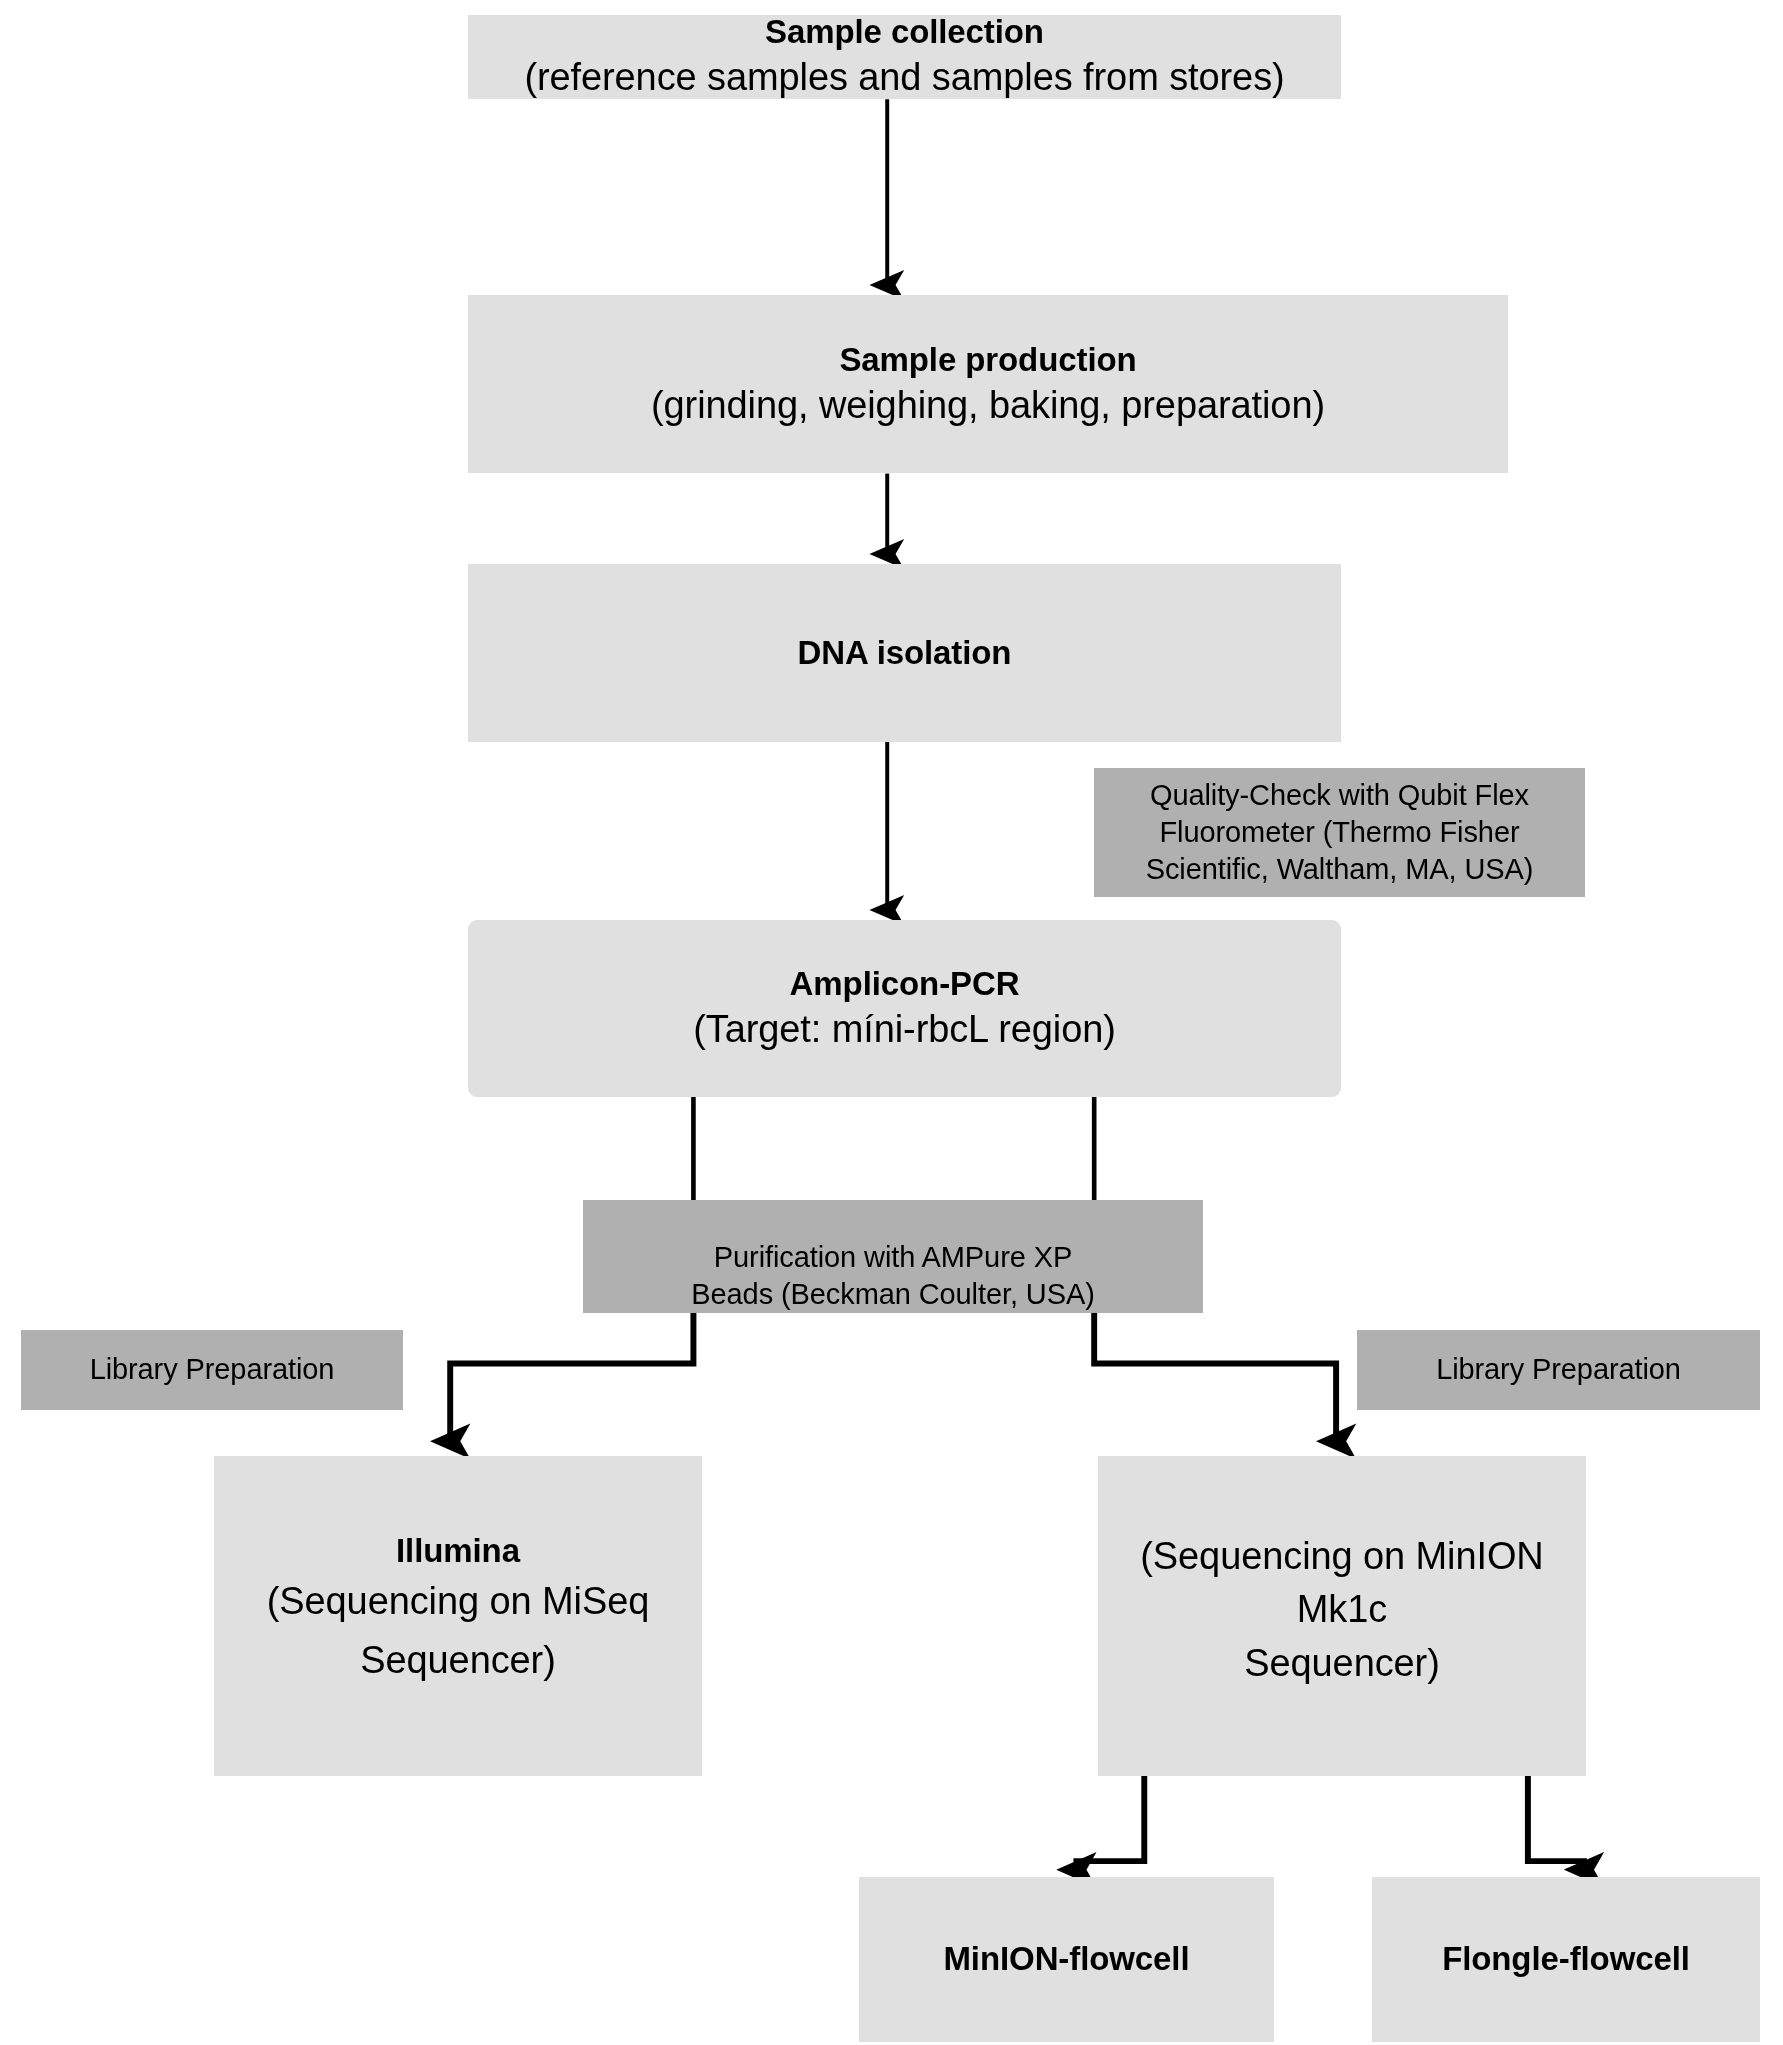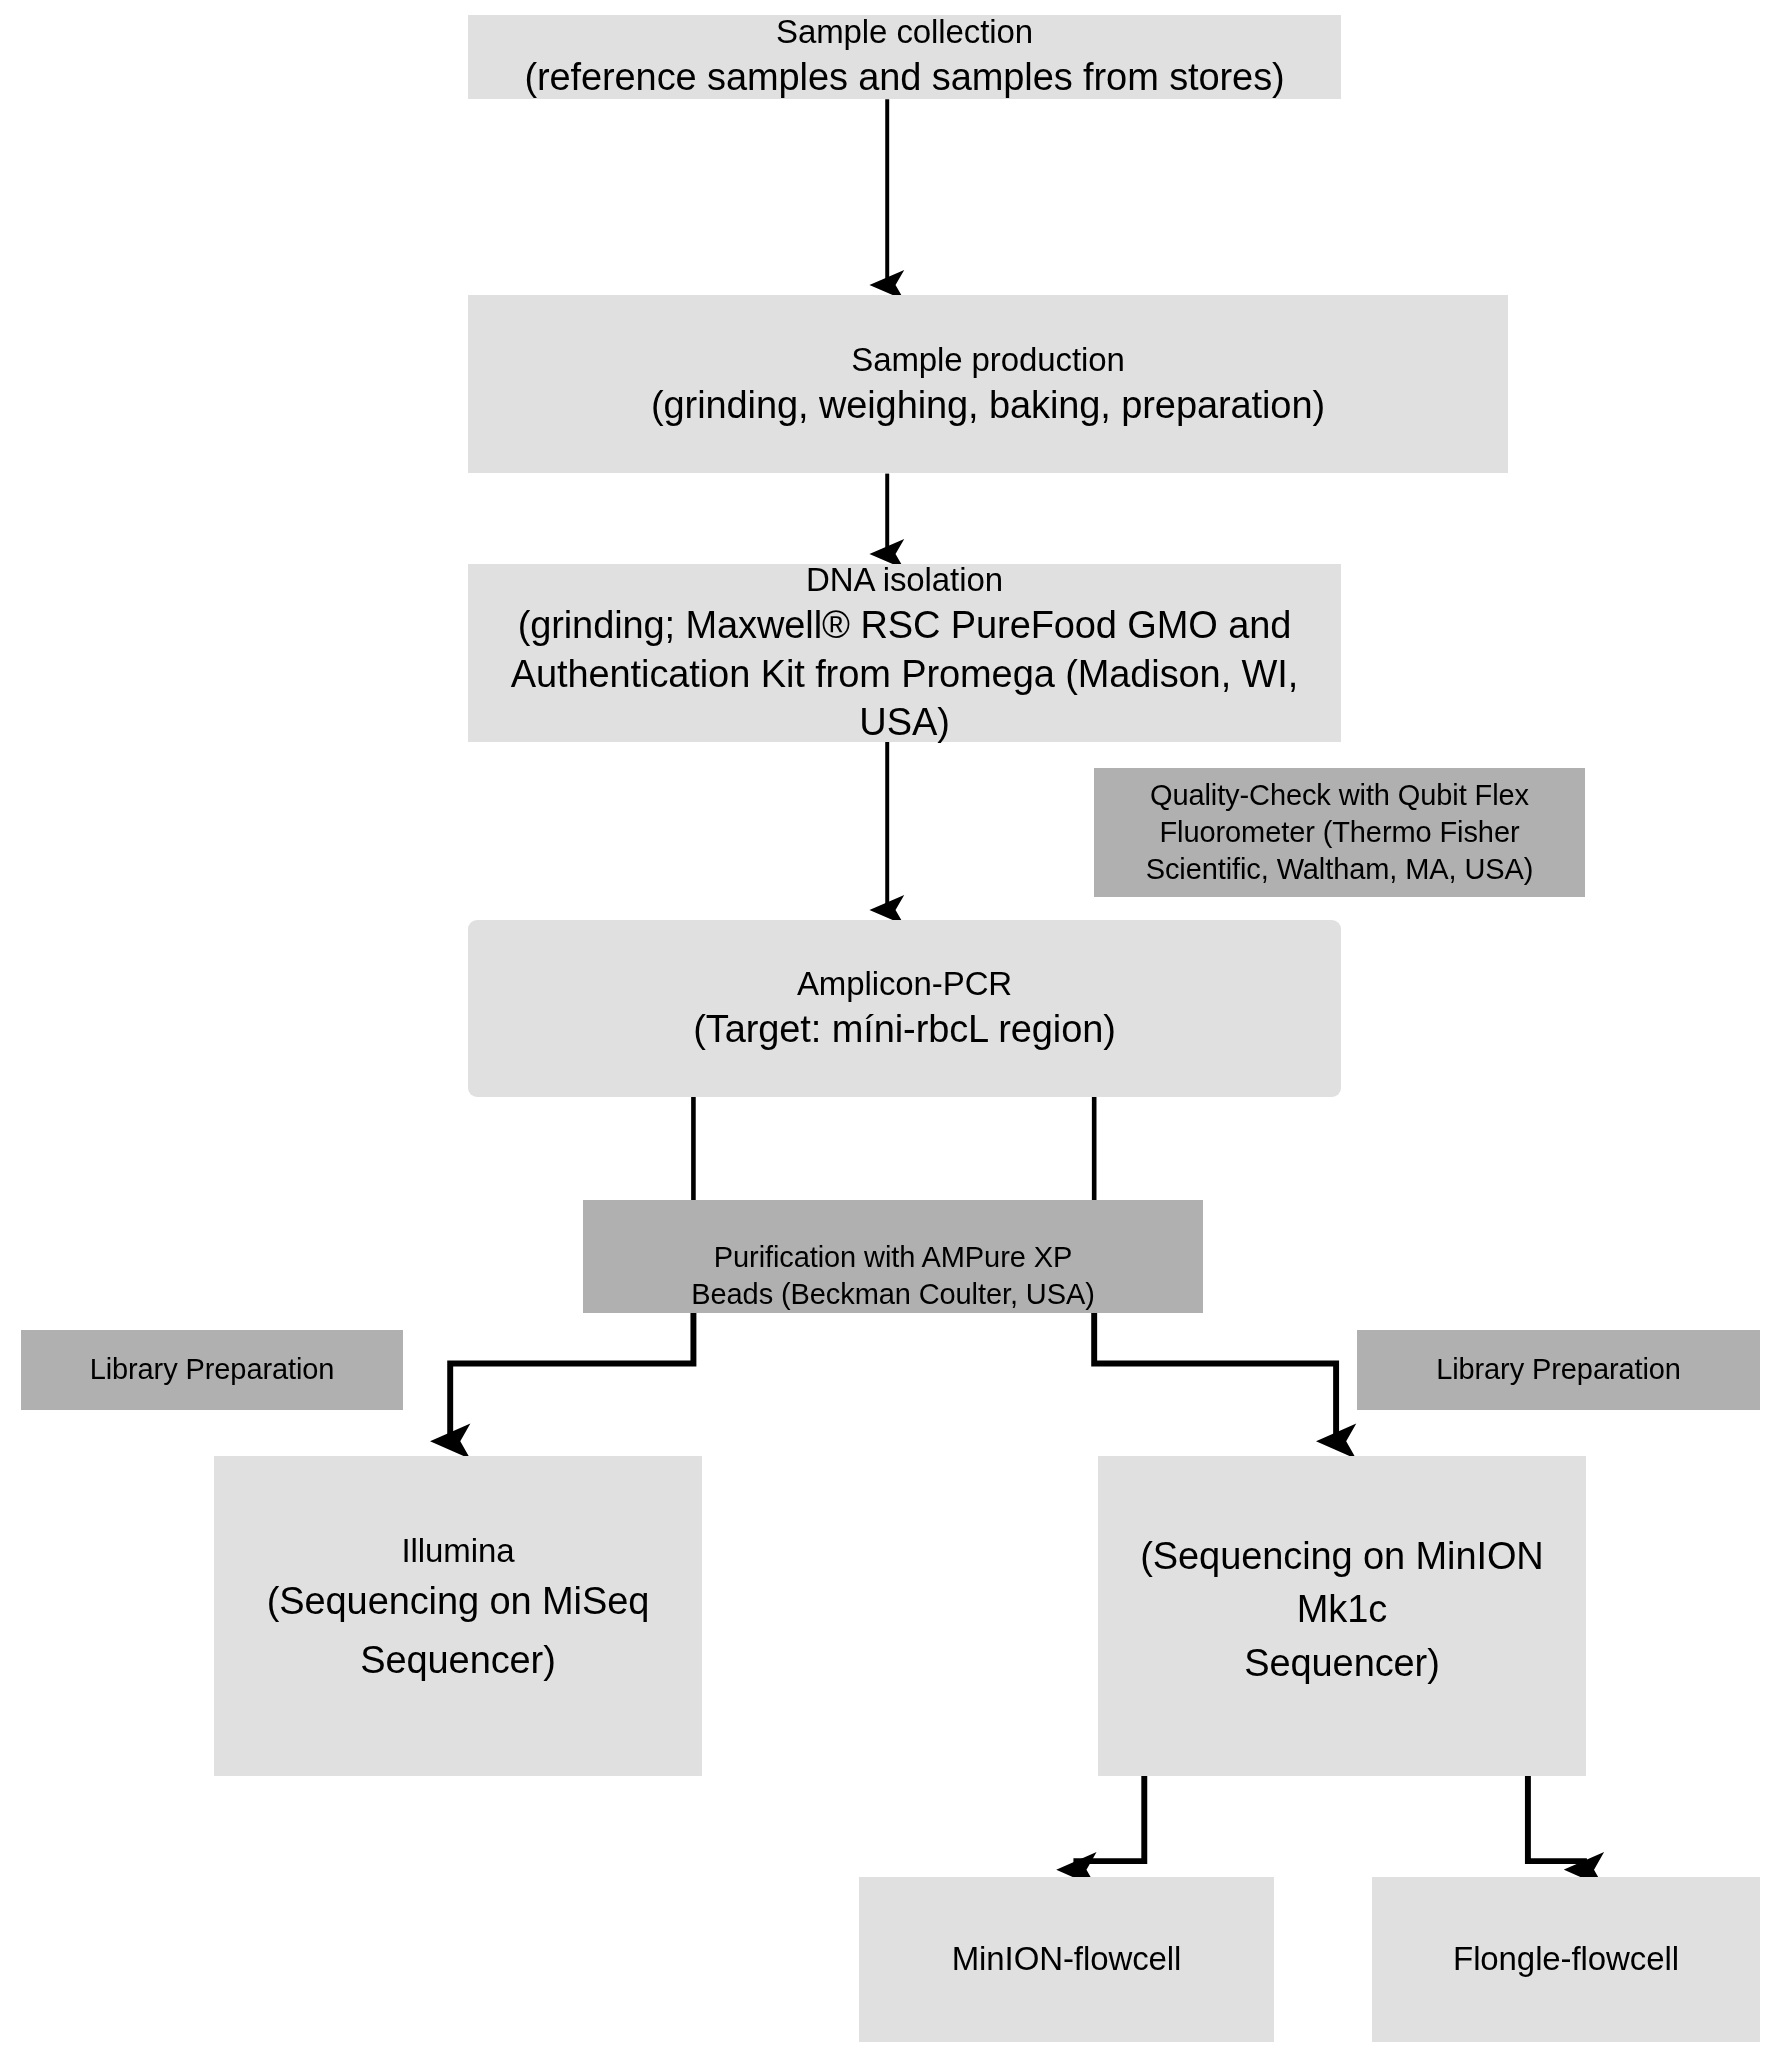--- a/index.html
+++ b/index.html
@@ -33,21 +33,21 @@
     align-items: center;
     justify-content: center;
     text-align: center;
     color: #000000;
     line-height: 1.28;
   }
   .node.light { background: #e0e0e0; }
   .node.dark  { background: #b0b0b0; }
 
   .node .title {
-    font-weight: normal;
+    font-weight: bold;
     font-size: 33px;
     letter-spacing: -0.1px;
     white-space: pre-line;
   }
   .node .subtitle {
     font-weight: normal;
     font-size: 38px;
     letter-spacing: -0.1px;
     white-space: pre-line;
   }
@@ -122,22 +122,20 @@
   <div class="node light" id="node-sample-production">
     <div class="stack">
       <div class="title">Sample production</div>
       <div class="subtitle">(grinding, weighing, baking, preparation)</div>
     </div>
   </div>
 
   <div class="node light" id="node-dna-isolation">
     <div class="stack">
       <div class="title">DNA isolation</div>
-      <div class="subtitle">(grinding; Maxwell® RSC PureFood GMO and
-Authentication Kit from Promega (Madison, WI, USA)</div>
     </div>
   </div>
 
   <div class="node dark" id="node-quality-check">
     <div class="plain">Quality-Check with Qubit Flex
 Fluorometer (Thermo Fisher
 Scientific, Waltham, MA, USA)</div>
   </div>
 
   <div class="node light" id="node-amplicon-pcr">

